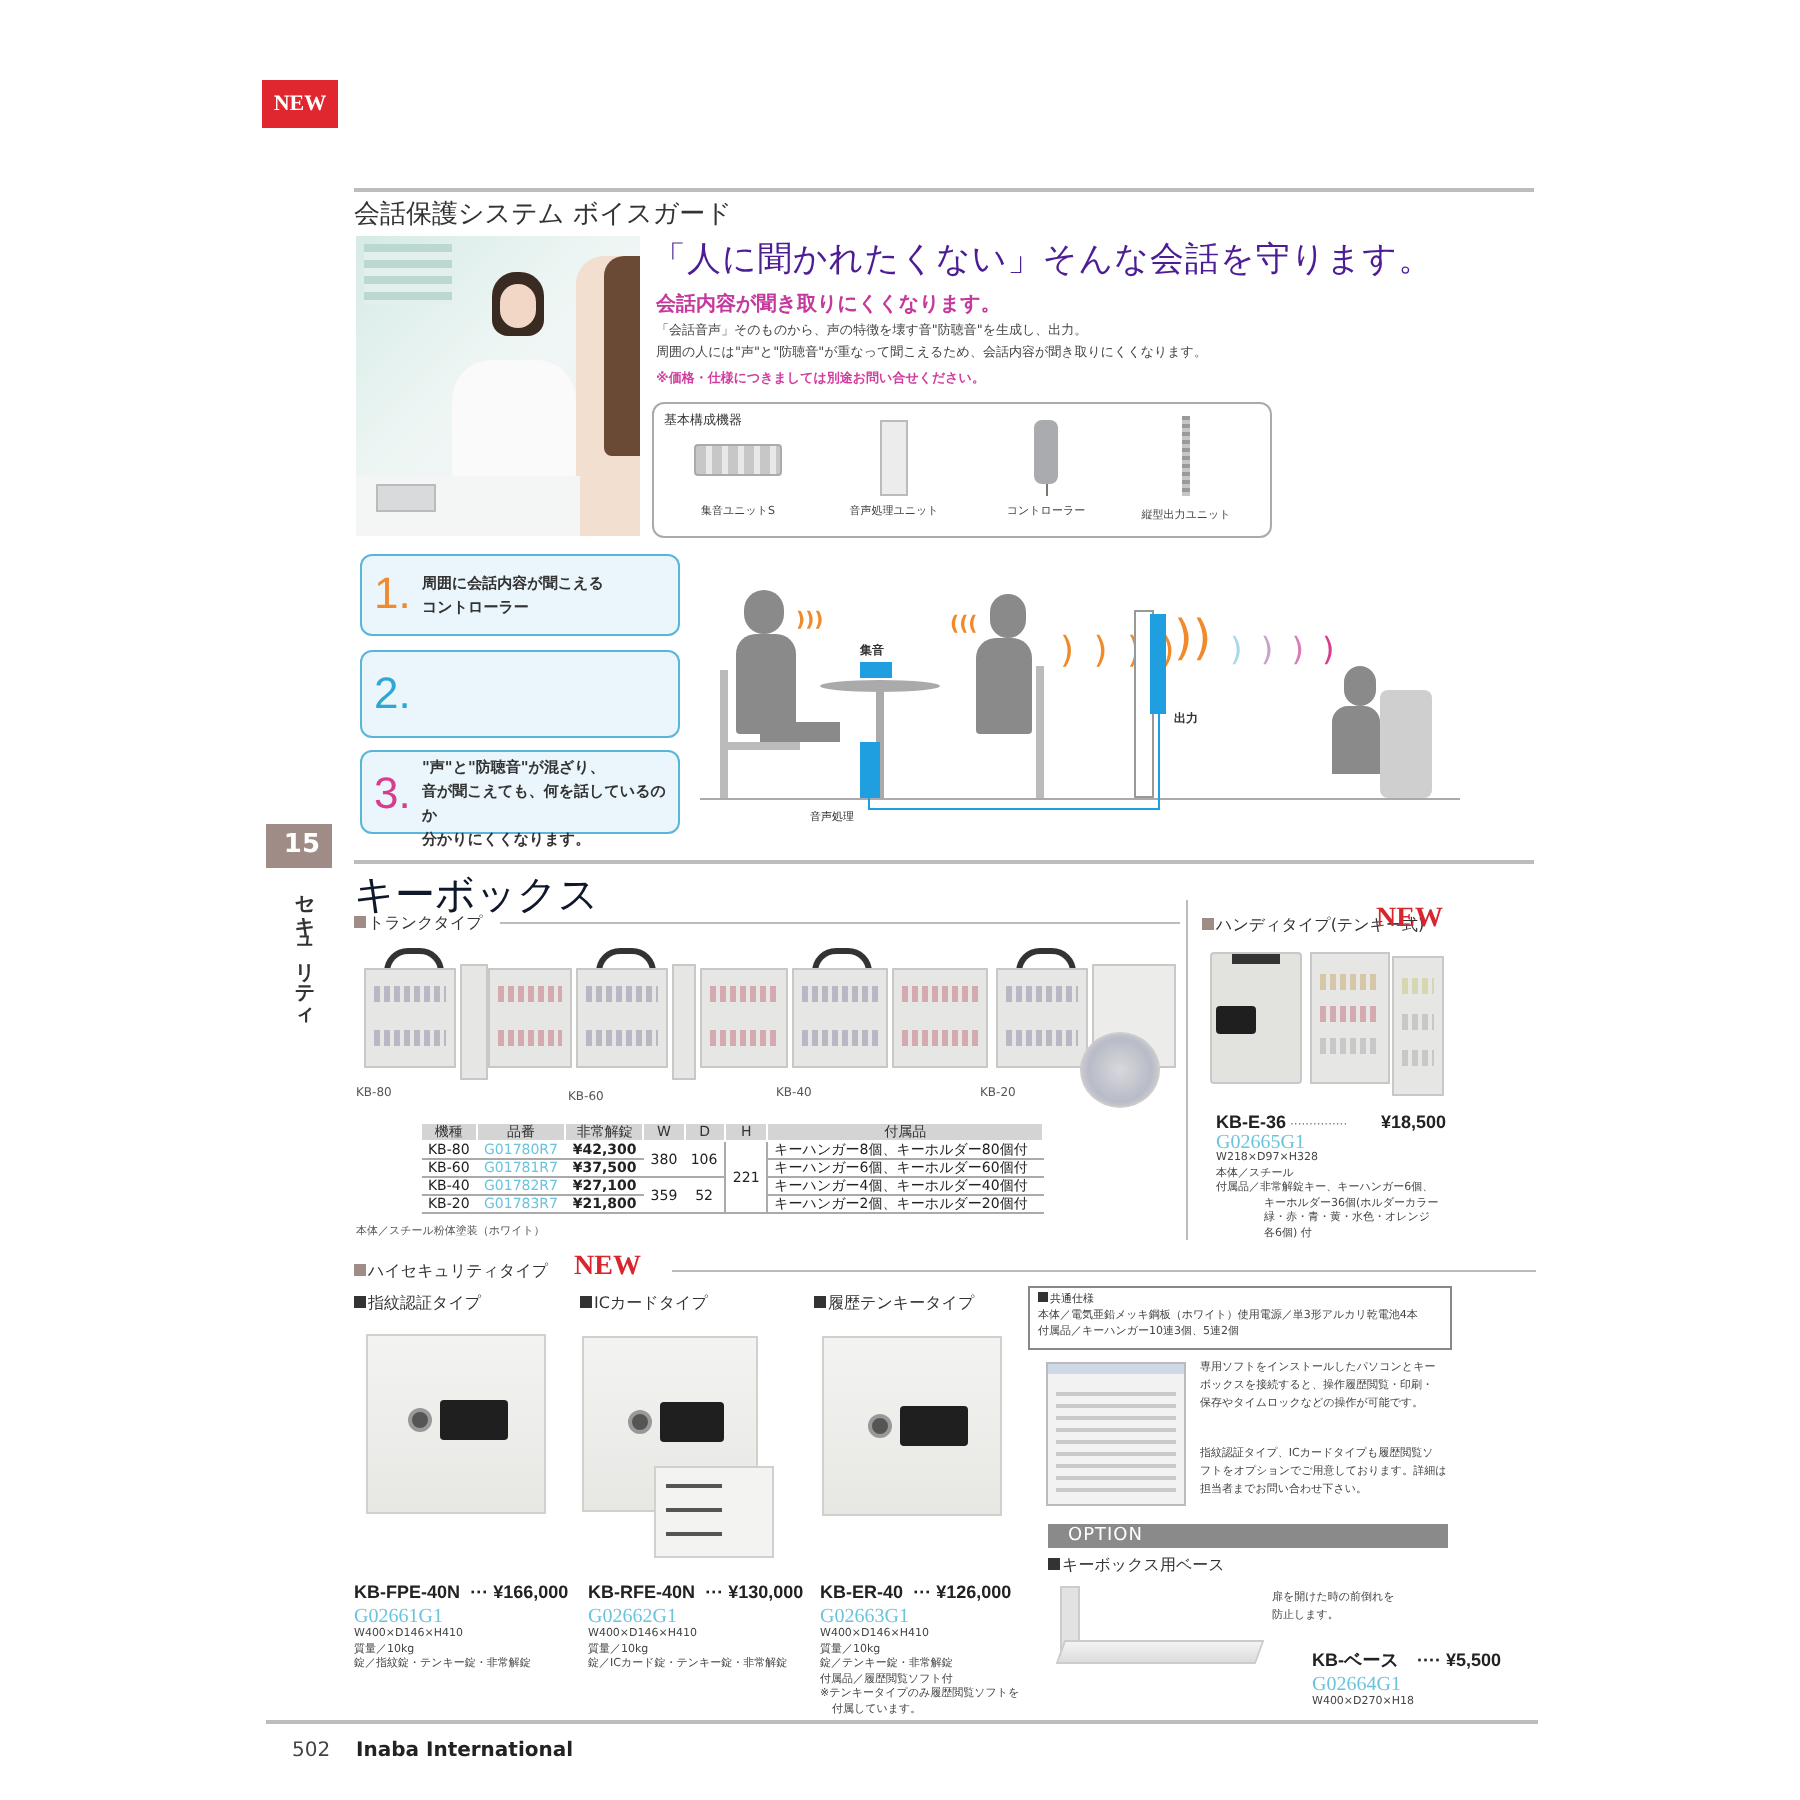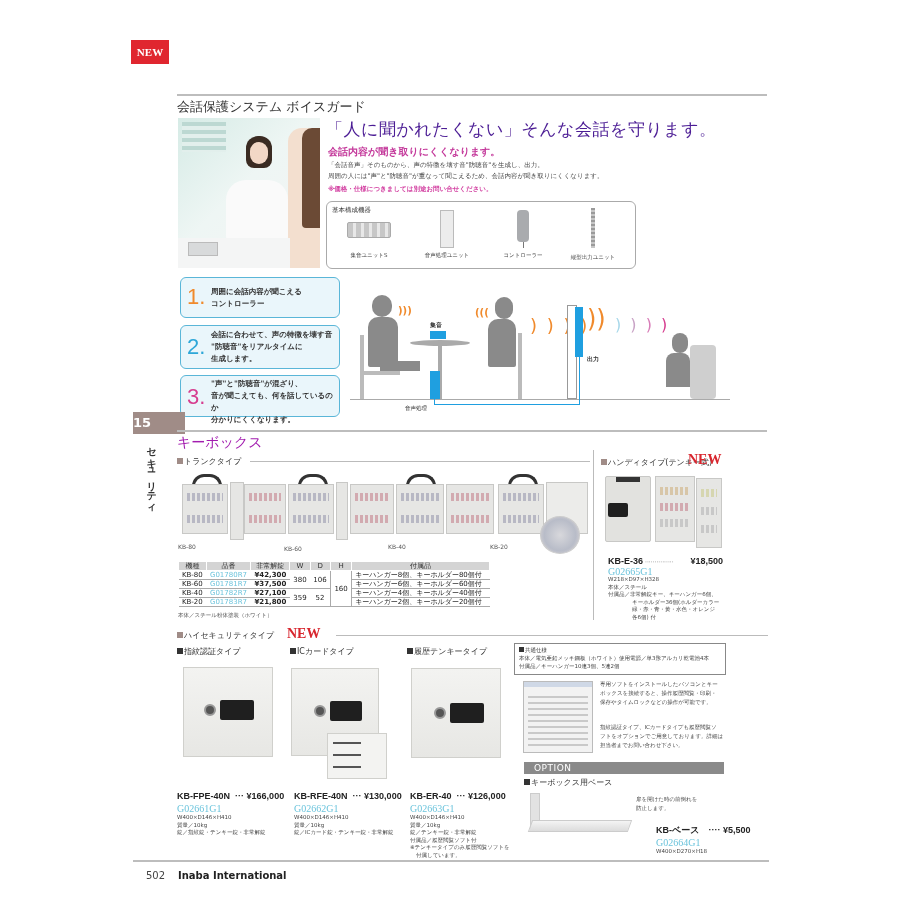--- a/index.html
+++ b/index.html
@@ -22,35 +22,35 @@
   .equip-box { border: 1px solid #aaa; border-radius: 6px; background: #fff; }
   .equip-item { position: absolute; text-align: center; }
   .equip-label { font-size: 5.5px; color: #444; white-space: nowrap; }
 
   .step-box { border: 1.5px solid #5ab6d8; border-radius: 6px; background: #eaf6fb; }
   .step-num { position: absolute; font-family: "Liberation Sans", sans-serif; font-size: 22px; font-weight: normal; }
   .step-text { position: absolute; font-size: 7.5px; line-height: 12px; font-weight: bold; color: #333; }
 
   .sil { background: #8a8a8a; }
 
-  .chapter-tab { left: 133px; top: 412px; width: 52px; height: 22px; background: #a08c87; color: #fff;
-    font-weight: bold; font-size: 13px; padding-right: 6px; line-height: 22px; }
+  .chapter-tab { left: 133px; top: 412px; width: 33px; height: 22px; background: #a08c87; color: #fff;
+    font-weight: bold; font-size: 13px; text-align: right; padding-right: 6px; line-height: 22px; }
   .chapter-vert { left: 143px; top: 440px; width: 14px; font-size: 10px; font-weight: bold; line-height: 12px;
     writing-mode: vertical-rl; color: #333; }
 
   .sub-head { font-size: 8px; color: #333; }
   .sub-head .sq { display: inline-block; width: 6px; height: 6px; background: #a08c87; margin-right: 1px; vertical-align: 0; }
   .sub-head .sqd { display: inline-block; width: 6px; height: 6px; background: #333; margin-right: 1px; vertical-align: 0; }
 
   .keybox { background: #e6e6e4; border: 1px solid #c8c8c6; }
   .keyrow { position: absolute; left: 4px; right: 4px; height: 8px;
     background: repeating-linear-gradient(90deg, #b8b8c4 0 3px, #e6e6e4 3px 5px); }
   .handle { border: 3px solid #333; border-bottom: none; border-radius: 14px 14px 0 0; }
 
-  table.spec { border-collapse: collapse; font-size: 7px; }
+  table.spec { border-collapse: collapse; font-size: 7px; margin-left: 32px; }
   table.spec th { background: #d4d4d4; font-weight: normal; color: #333; border: 1px solid #fff; padding: 0 3px; height: 8px; line-height: 8px; }
   table.spec td { border-bottom: 1px solid #aaa; padding: 0 3px; height: 8px; line-height: 8px; text-align: center; color: #222; }
   table.spec td.code { color: #6cc4dc; }
   table.spec td.price { font-weight: bold; }
   table.spec td.acc { text-align: left; border-left: 1px solid #aaa; }
 
   .model { font-family: "Liberation Sans", sans-serif; font-size: 9px; font-weight: bold; color: #222; white-space: nowrap; }
   .code-blue { font-family: Liberation Serif, serif; font-size: 10px; color: #6cc4dc; }
   .new-red { font-family: "Liberation Serif", serif; font-weight: bold; color: #d8262e; }
 
@@ -116,25 +116,20 @@
 
 <div class="abs step-box" style="left:180px;top:277px;width:160px;height:41px;">
   <div class="step-num" style="left:6px;top:6px;color:#f08a2c;">1.</div>
   <div class="step-text" style="left:30px;top:8px;">
     <div>周囲に会話内容が聞こえる</div>
       <div>コントローラー</div>
   </div>
 </div>
 <div class="abs step-box" style="left:180px;top:325px;width:160px;height:44px;">
   <div class="step-num" style="left:6px;top:8px;color:#2ea7d8;">2.</div>
-  <div class="step-text" style="left:30px;top:3px;">
-    <div>会話に合わせて、声の特徴を壊す音</div>
-      <div>"防聴音"をリアルタイムに</div>
-      <div>生成します。</div>
-  </div>
 </div>
 <div class="abs step-box" style="left:180px;top:375px;width:160px;height:42px;">
   <div class="step-num" style="left:6px;top:8px;color:#d63d8f;">3.</div>
   <div class="step-text" style="left:30px;top:2px;">
     <div>"声"と"防聴音"が混ざり、</div>
       <div>音が聞こえても、何を話しているのか</div>
       <div>分かりにくくなります。</div>
   </div>
 </div>
 
@@ -174,21 +169,21 @@
   <div class="abs" style="left:0;top:114px;width:380px;height:1px;background:#aaa;"></div>
   <div class="abs" style="left:84px;top:114px;width:1px;height:6px;background:#1f9fe0;"></div>
   <div class="abs" style="left:84px;top:119px;width:146px;height:1px;background:#1f9fe0;"></div>
   <div class="abs" style="left:229px;top:72px;width:1px;height:48px;background:#1f9fe0;"></div>
 </div>
 
 <div class="abs chapter-tab">15</div>
 <div class="abs chapter-vert">セキュリティ</div>
 
 <div class="abs hr" style="left:177px;top:430px;width:590px;"></div>
-<div class="abs" style="left:177px;top:434px;font-size:14px;color:#a21caf;">キーボックス</div>
+<div class="abs" style="left:177px;top:434px;font-size:20px;color:#0f172a;">キーボックス</div>
 
 <div class="abs sub-head" style="left:177px;top:456px;"><span class="sq"></span><span>トランクタイプ</span></div>
 <div class="abs" style="left:250px;top:461px;width:340px;height:1px;background:#bbb;"></div>
 <div class="abs" style="left:593px;top:450px;width:1px;height:170px;background:#bbb;"></div>
 
 <div class="abs" style="left:178px;top:470px;width:410px;height:85px;">
 
   <div class="abs handle" style="left:14px;top:4px;width:30px;height:12px;"></div>
   <div class="abs keybox" style="left:4px;top:14px;width:46px;height:50px;">
     <div class="keyrow" style="top:8px;"></div>
@@ -246,21 +241,21 @@
       <th>付属品</th>
     </tr>
   </thead>
   <tbody>
     <tr>
       <td>KB-80</td>
       <td class="code">G01780R7</td>
       <td class="price">¥42,300</td>
       <td rowspan="2">380</td>
       <td rowspan="2">106</td>
-      <td rowspan="4" style="border-left:1px solid #aaa;">160</td>
+      <td rowspan="4" style="border-left:1px solid #aaa;">221</td>
       <td class="acc">キーハンガー8個、キーホルダー80個付</td>
     </tr>
     <tr>
       <td>KB-60</td>
       <td class="code">G01781R7</td>
       <td class="price">¥37,500</td>
       <td class="acc">キーハンガー6個、キーホルダー60個付</td>
     </tr>
     <tr>
       <td>KB-40</td>

